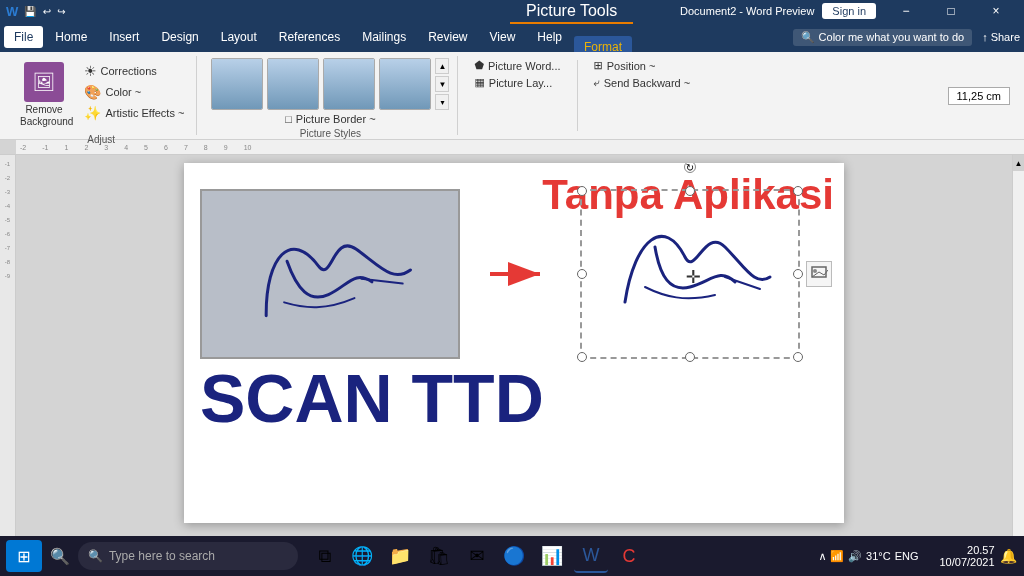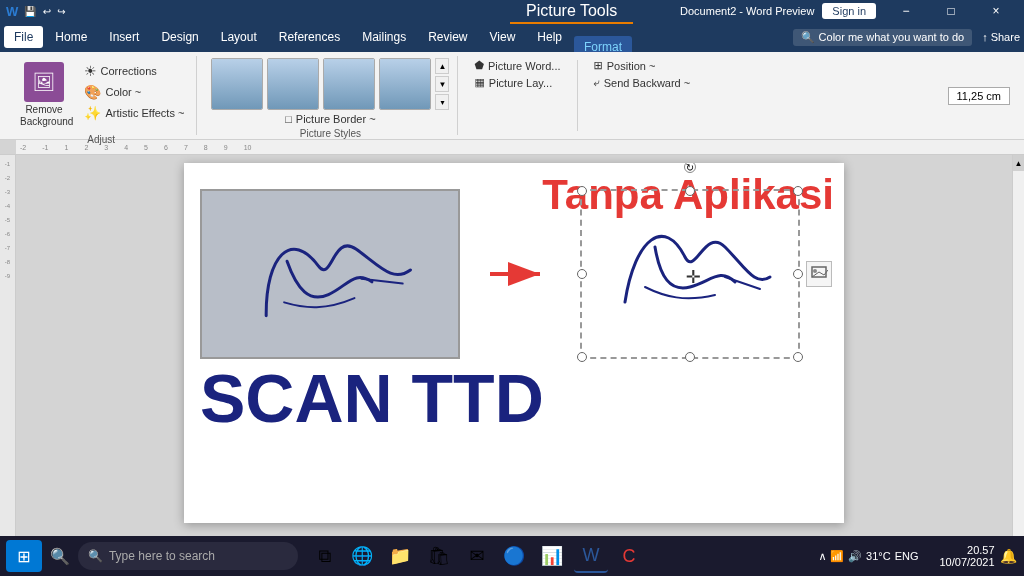--- a/index.html
+++ b/index.html
@@ -31,21 +31,21 @@
       gap: 2px;
     }
     .menu-item {
       padding: 4px 10px;
       color: white;
       font-size: 12px;
       cursor: pointer;
       border-radius: 3px;
     }
     .menu-item.active { background: white; color: #1e3a5f; }
-    .menu-item.format { background: #2b579a; color: #7dd3fc; border-radius: 3px; margin-top: 20px; }
+    .menu-item.format { background: #2b579a; color: #eab308; border-radius: 3px; margin-top: 20px; }
     .search-box {
       margin-left: auto;
       display: flex;
       align-items: center;
       gap: 4px;
       background: rgba(255,255,255,0.15);
       border-radius: 3px;
       padding: 2px 8px;
       color: white;
       font-size: 11px;

